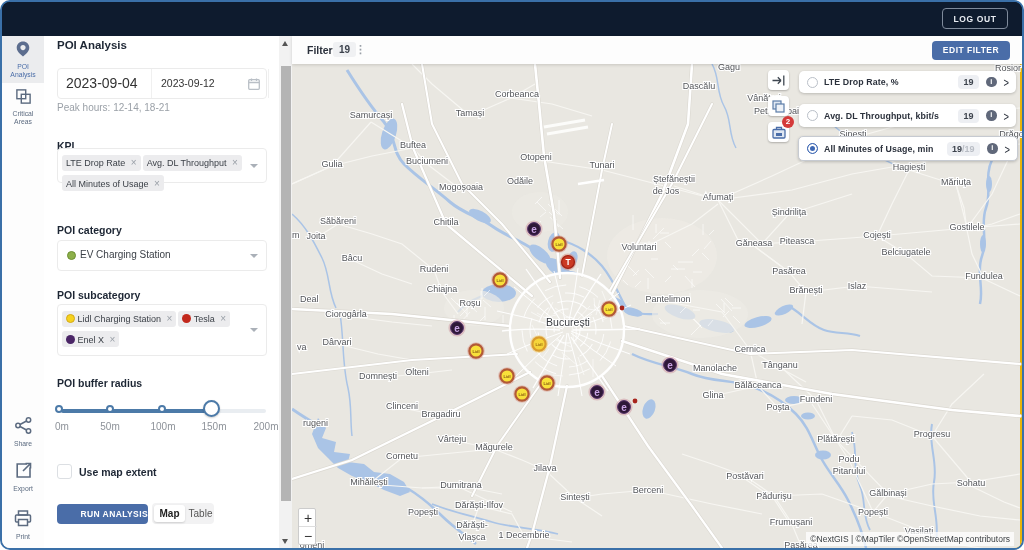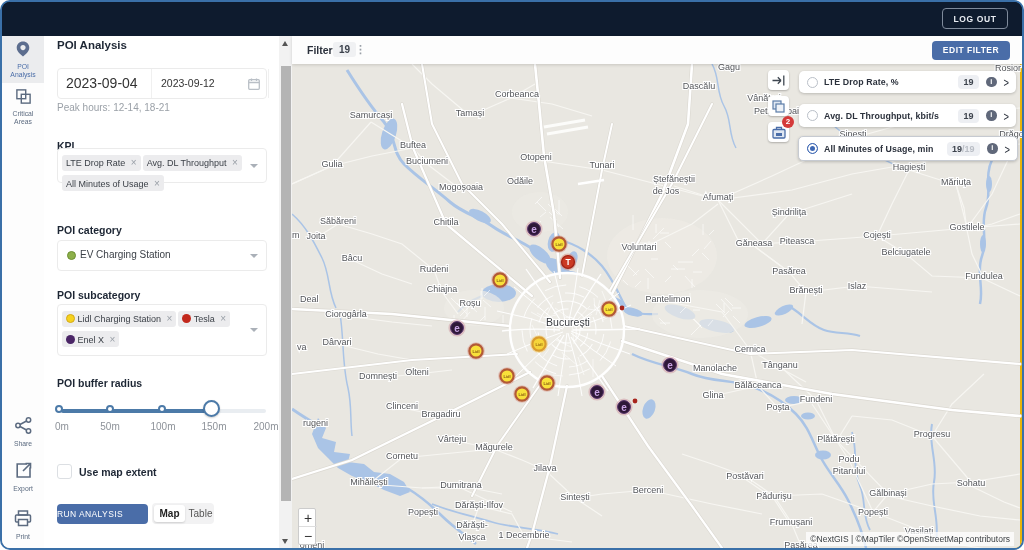--- a/index.html
+++ b/index.html
@@ -120,21 +120,21 @@
       <div style="position:absolute; left:159px; top:364px; width:17px; height:17px; border:2.5px solid #4c7aa8; background:#fff; border-radius:50%; box-shadow:0 1px 2px rgba(0,0,0,0.2);"></div>
       <div style="position:absolute; left:13px; top:385px; width:222px; font-size:10px; color:#8d9299;">
         <span style="position:absolute; left:-3px; width:16px; text-align:center;">0m</span>
           <span style="position:absolute; left:43px; width:20px; text-align:center;">50m</span>
           <span style="position:absolute; left:93px; width:26px; text-align:center;">100m</span>
           <span style="position:absolute; left:144px; width:26px; text-align:center;">150m</span>
           <span style="position:absolute; left:196px; width:26px; text-align:center;">200m</span>
       </div>
       <div style="position:absolute; left:13px; top:428px; width:15px; height:15px; border:1px solid #dcdfe3; border-radius:3px; background:#fff;"></div>
       <div style="position:absolute; left:35px; top:430px; font-size:10.5px; font-weight:bold; color:#1d2634;">Use map extent</div>
-      <div style="position:absolute; left:13px; top:468px; width:91px; height:20px; background:#4a6da8; border-radius:4px; color:#fff; font-size:8.5px; font-weight:normal; letter-spacing:0.4px; text-align:left; line-height:20px;">RUN ANALYSIS</div>
+      <div style="position:absolute; left:13px; top:468px; width:91px; height:20px; background:#4a6da8; border-radius:4px; color:#fff; font-size:8.5px; font-weight:bold; letter-spacing:0.4px; text-align:right; line-height:20px;">RUN ANALYSIS</div>
       <div style="position:absolute; left:108px; top:467px; width:62px; height:21px; background:#f2f2f3; border-radius:4px;">
         <span style="position:absolute; left:2px; top:2px; width:31px; height:17px; background:#fff; border-radius:3px; box-shadow:0 1px 2px rgba(0,0,0,0.15); font-size:10px; font-weight:bold; color:#222; text-align:center; line-height:17px;">Map</span>
         <span style="position:absolute; left:35px; top:2px; width:27px; height:17px; font-size:10px; color:#555; text-align:center; line-height:17px;">Table</span>
       </div>
       <div class="scrollbar">
         <div style="position:absolute; left:3px; top:5px; width:0; height:0; border-left:3.5px solid transparent; border-right:3.5px solid transparent; border-bottom:5px solid #555;"></div>
         <div class="sb-thumb"></div>
         <div style="position:absolute; left:3px; bottom:4px; width:0; height:0; border-left:3.5px solid transparent; border-right:3.5px solid transparent; border-top:5px solid #555;"></div>
       </div>
     </div>

